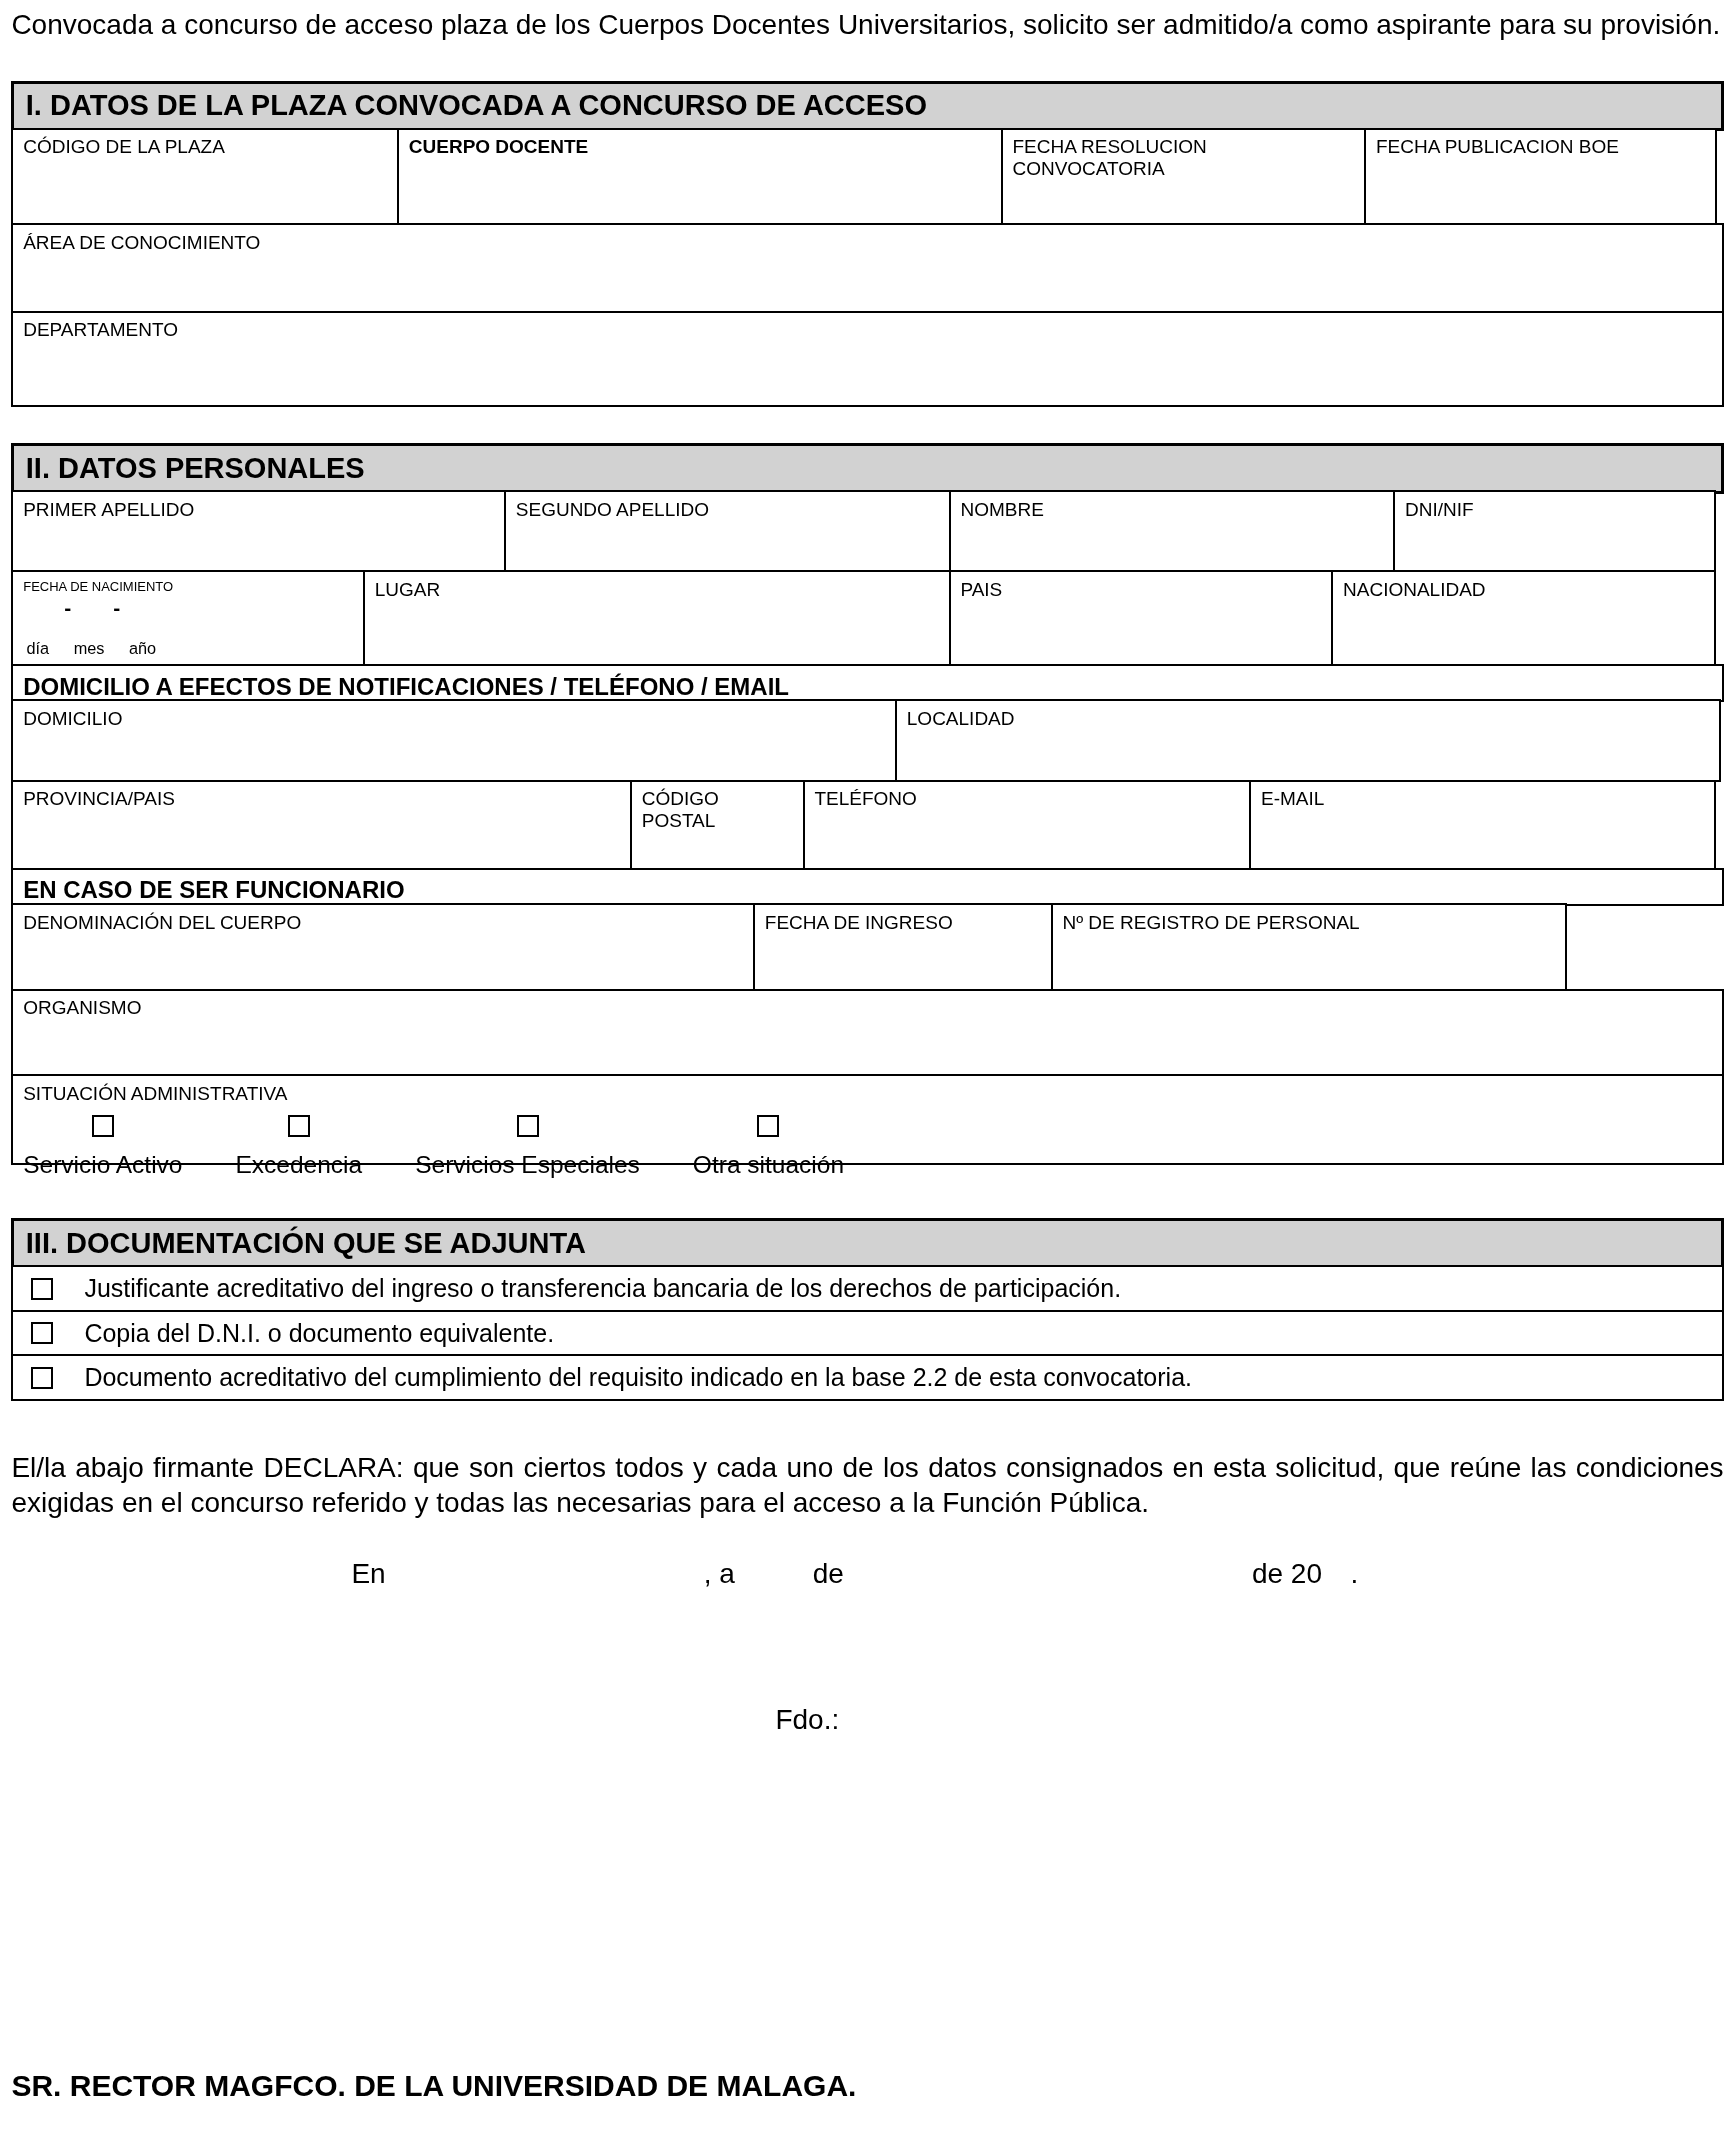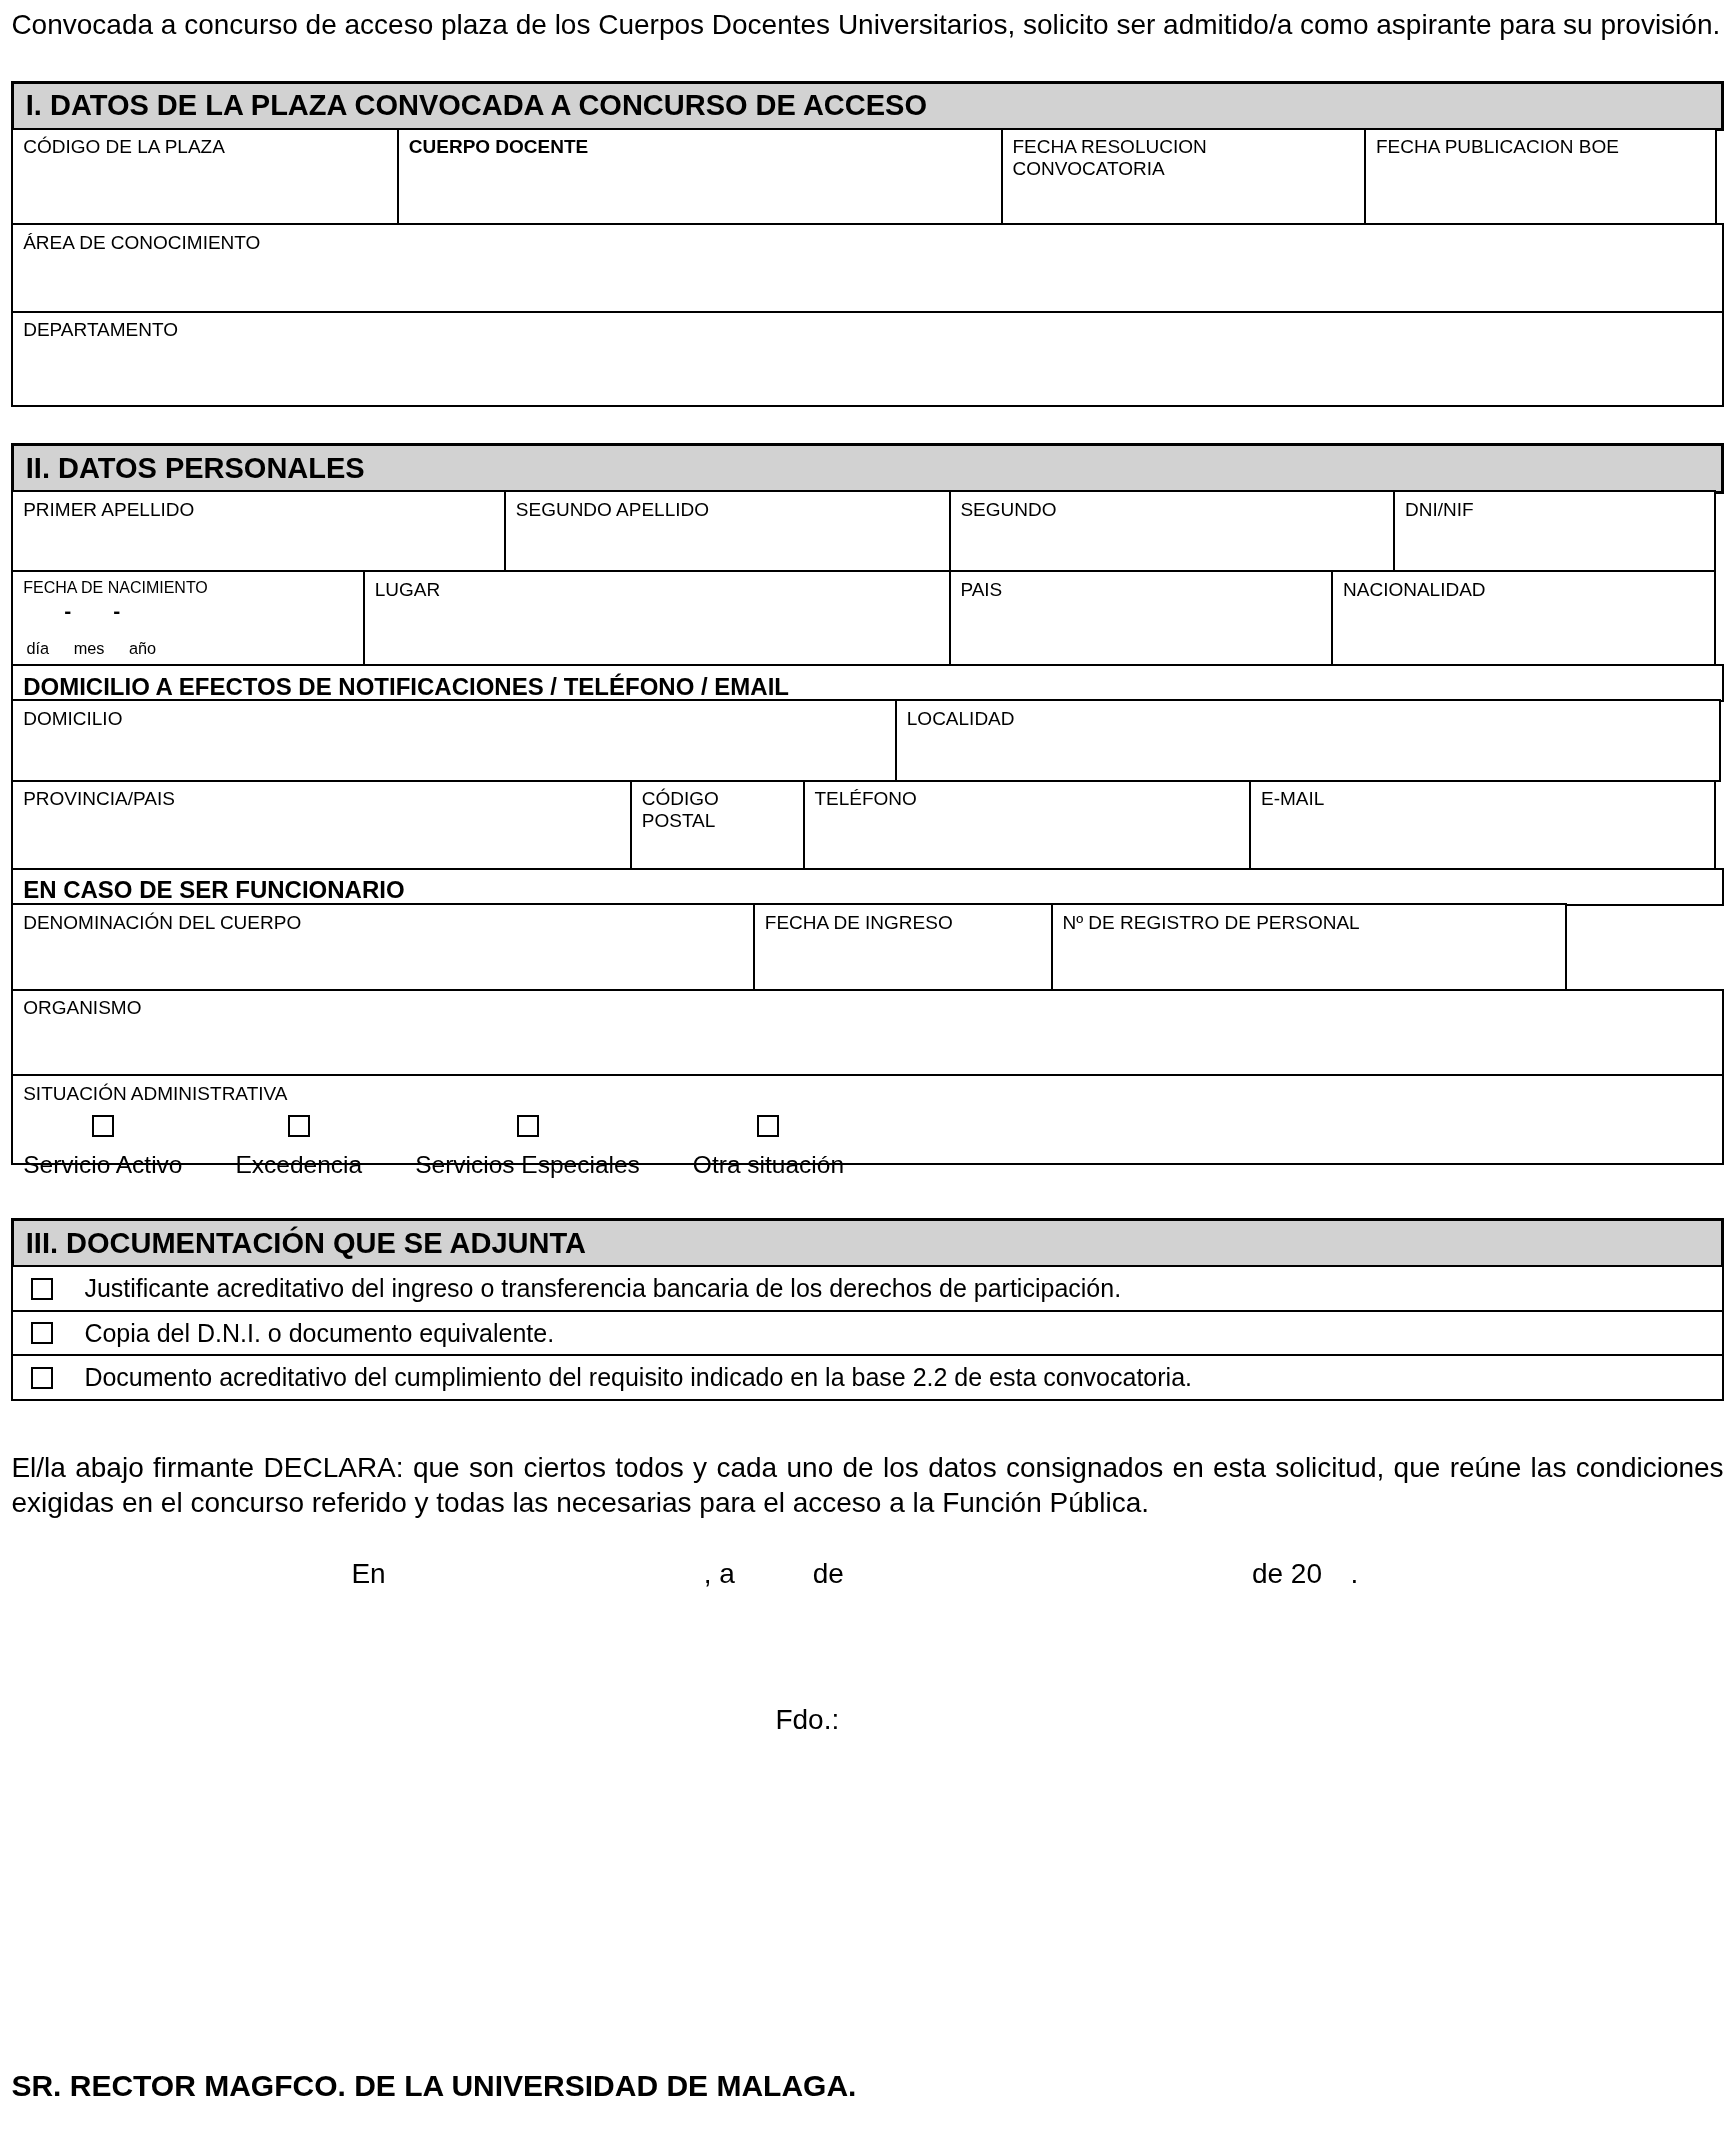--- a/index.html
+++ b/index.html
@@ -33,21 +33,21 @@
   .frm-row { display: flex; margin-bottom: -2.4px; }
   .cell {
     border: 2.4px solid #000;
     padding: 6.5px 9.8px;
     display: flex;
     flex-direction: column;
     background: #fff;
   }
   .cell + .cell { margin-left: -2.4px; }
   .lbl { font-size: 19px; }
-  .lbl-small { font-size: 16px; }
+  .lbl-small { font-size: 13px; }
   .w-full { flex: 1 1 auto; }
   .w476 { width: 388px; } .w742 { width: 606px; font-weight: bold; } .w448 { width: 366px; } .w432 { width: 353px; }
   .w606 { width: 495px; } .w548 { width: 447px; } .w396 { width: 323px; }
   .w434 { width: 354px; } .w720 { width: 588px; } .w472 { width: 385px; }
   .w1086 { width: 886px; } .w1012 { width: 826px; }
   .w761 { width: 621px; } .w215 { width: 175px; } .w550 { width: 449px; } .w572 { width: 467px; }
   .w1098 { width: 744px; } .w368 { width: 300px; } .w632 { width: 516px; }
   .h120 { height: 98px; } .h110 { height: 90px; } .h118 { height: 96px; }
   .h100 { height: 82px; } .h46 { height: 38px; } .h102 { height: 83px; }
   .h108 { height: 88px; } .h112 { height: 91px; } .h58 { height: 47px; }
@@ -127,21 +127,21 @@
   </div>
   <div class="frm-table">
     <div class="frm-row h100">
       <div class="cell w606">
         <span class="lbl">PRIMER APELLIDO</span>
       </div>
       <div class="cell w548">
         <span class="lbl">SEGUNDO APELLIDO</span>
       </div>
       <div class="cell w548">
-        <span class="lbl">SEGUNDO</span>
+        <span class="lbl">NOMBRE</span>
       </div>
       <div class="cell w396">
         <span class="lbl">DNI/NIF</span>
       </div>
     </div>
     <div class="frm-row h118">
       <div class="cell w434">
         <span class="lbl lbl-small">FECHA DE NACIMIENTO</span>
         <div class="dob-dashes">
           <span>-</span>

